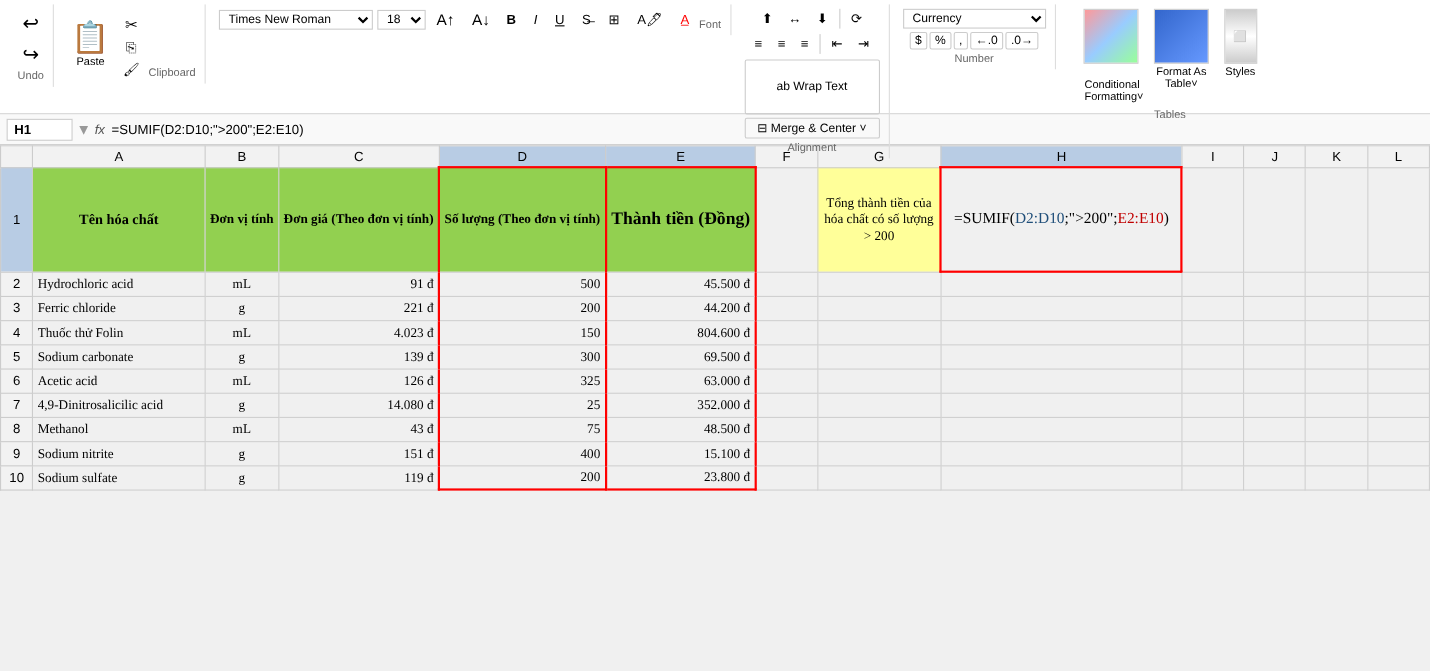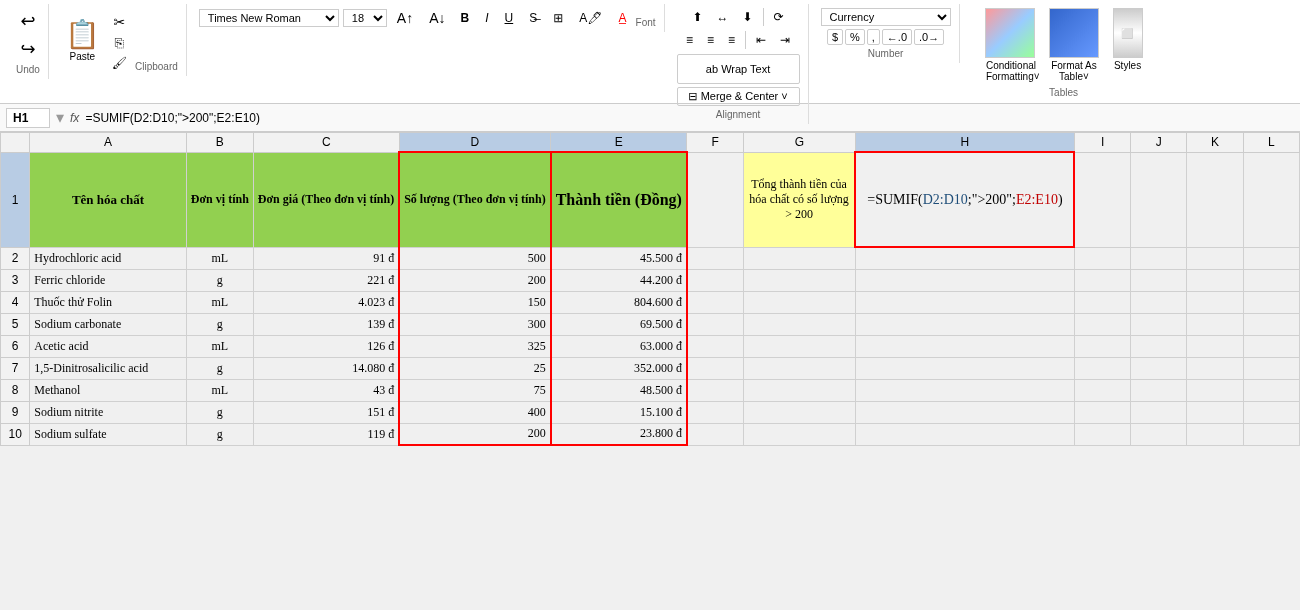--- a/index.html
+++ b/index.html
@@ -11,32 +11,32 @@
     .undo-redo-group { display: flex; flex-direction: column; gap: 2px; border-right: 1px solid #ddd; padding: 4px 8px; align-items: center; }
     .undo-btn { background: none; border: none; cursor: pointer; font-size: 18px; padding: 2px; }
     .clipboard-group { border-right: 1px solid #ddd; padding: 4px 8px; display: flex; align-items: center; gap: 4px; }
     .paste-btn { display: flex; flex-direction: column; align-items: center; background: none; border: none; cursor: pointer; padding: 2px 4px; }
     .font-group { border-right: 1px solid #ddd; padding: 4px 8px; display: flex; flex-direction: row; gap: 3px; }
     .font-row { display: flex; align-items: center; gap: 4px; }
     .font-select { font-size: 11px; padding: 1px 4px; border: 1px solid #ccc; width: 140px; background: white; }
     .font-size-select { font-size: 11px; padding: 1px 4px; border: 1px solid #ccc; width: 44px; background: white; }
     .font-btn { background: none; border: 1px solid transparent; cursor: pointer; padding: 1px 5px; font-size: 12px; border-radius: 2px; }
     .alignment-group { border-right: 1px solid #ddd; padding: 4px 8px; display: flex; flex-direction: column; gap: 3px; align-items: center; }
-    .wrap-btn { background: none; border: none; cursor: pointer; font-size: 11px; padding: 8px 6px; white-space: nowrap; }
+    .wrap-btn { background: none; border: none; cursor: pointer; font-size: 11px; padding: 18px 6px; white-space: nowrap; }
     .merge-btn { background: none; border: none; cursor: pointer; font-size: 11px; padding: 2px 6px; white-space: nowrap; }
     .number-group { border-right: 1px solid #ddd; padding: 4px 8px; display: flex; flex-direction: column; gap: 3px; align-items: center; }
     .currency-select { font-size: 11px; padding: 1px 4px; border: 1px solid #ccc; width: 130px; background: white; }
     .num-format-row { display: flex; align-items: center; gap: 2px; }
     .num-btn { background: none; border: 1px solid #ccc; cursor: pointer; padding: 1px 4px; font-size: 11px; border-radius: 2px; }
     .tables-group { padding: 4px 8px; display: flex; flex-direction: column; gap: 3px; align-items: center; }
     .formatting-btns { display: flex; gap: 4px; }
 
     
     .formula-bar { background: #f9f9f9; border-bottom: 1px solid #ccc; display: flex; align-items: center; padding: 3px 6px; gap: 6px; height: 28px; }
-    .cell-ref { border: 1px solid #ccc; background: white; padding: 2px 6px; width: 44px; font-size: 12px; font-weight: bold; }
+    .cell-ref { border: 1px solid #ccc; background: white; padding: 2px 6px; width: 60px; font-size: 12px; font-weight: bold; }
     .fx-label { font-size: 12px; color: #555; font-style: italic; }
     .formula-input { border: none; background: transparent; font-size: 12px; flex: 1; outline: none; }
 
     
     .spreadsheet-container { overflow: auto; height: calc(100vh - 132px); }
     .spreadsheet { border-collapse: collapse; width: 100%; }
     .col-header { background: #f2f2f2; border: 1px solid #ccc; text-align: center; font-size: 12px; padding: 2px 4px; font-weight: normal; min-width: 20px; }
     .row-header { background: #f2f2f2; border: 1px solid #ccc; text-align: center; font-size: 12px; padding: 2px 4px; font-weight: normal; width: 30px; }
     .cell { border: 1px solid #d0d0d0; padding: 2px 4px; font-size: 12px; white-space: nowrap; height: 22px; font-family: 'Times New Roman', serif; }
     .cell-green { background: #92d050; font-weight: bold; text-align: center; vertical-align: middle; font-size: 13px; }
@@ -139,21 +139,21 @@
       <button class="num-btn">%</button>
       <button class="num-btn">,</button>
       <button class="num-btn">←.0</button>
       <button class="num-btn">.0→</button>
     </div>
     <div style="font-size:10px;color:#666;margin-top:auto;">Number</div>
   </div>
 
   <div class="tables-group" style="min-width:200px;">
     <div class="formatting-btns">
-      <div style="display:flex;flex-direction:column;align-items:center;">
+      <div style="display:flex;flex-direction:column;align-items:center;gap:12px;">
         <div style="width:50px;height:50px;background:linear-gradient(135deg,#ff9999,#99ccff,#99ff99);border:1px solid #ccc;"></div>
         <button class="font-btn" style="font-size:10px;text-align:center;white-space:normal;width:60px;">Conditional<br>Formatting˅</button>
       </div>
       <div style="display:flex;flex-direction:column;align-items:center;">
         <div style="width:50px;height:50px;background:linear-gradient(135deg,#3366cc,#6699ff);border:1px solid #ccc;"></div>
         <button class="font-btn" style="font-size:10px;text-align:center;white-space:normal;width:60px;">Format As<br>Table˅</button>
       </div>
       <div style="display:flex;flex-direction:column;align-items:center;">
         <div style="width:30px;height:50px;background:linear-gradient(180deg,#cccccc,#ffffff,#cccccc);border:1px solid #ccc;display:flex;align-items:center;justify-content:center;font-size:10px;">⬜</div>
         <button class="font-btn" style="font-size:10px;">Styles</button>
@@ -297,21 +297,21 @@
         <td class="cell"></td>
         <td class="cell"></td>
         <td class="cell"></td>
         <td class="cell"></td>
         <td class="cell"></td>
         <td class="cell"></td>
         <td class="cell"></td>
       </tr>
       <tr>
         <td class="row-header">7</td>
-        <td class="cell">1,5-Dinitrosalicilic acid</td>
+        <td class="cell">4,9-Dinitrosalicilic acid</td>
         <td class="cell cell-center">g</td>
         <td class="cell cell-number">14.080 đ</td>
         <td class="cell cell-number" style="border-left:2px solid red;border-right:2px solid red;">25</td>
         <td class="cell cell-number" style="border-left:2px solid red;border-right:2px solid red;">352.000 đ</td>
         <td class="cell"></td>
         <td class="cell"></td>
         <td class="cell"></td>
         <td class="cell"></td>
         <td class="cell"></td>
         <td class="cell"></td>

